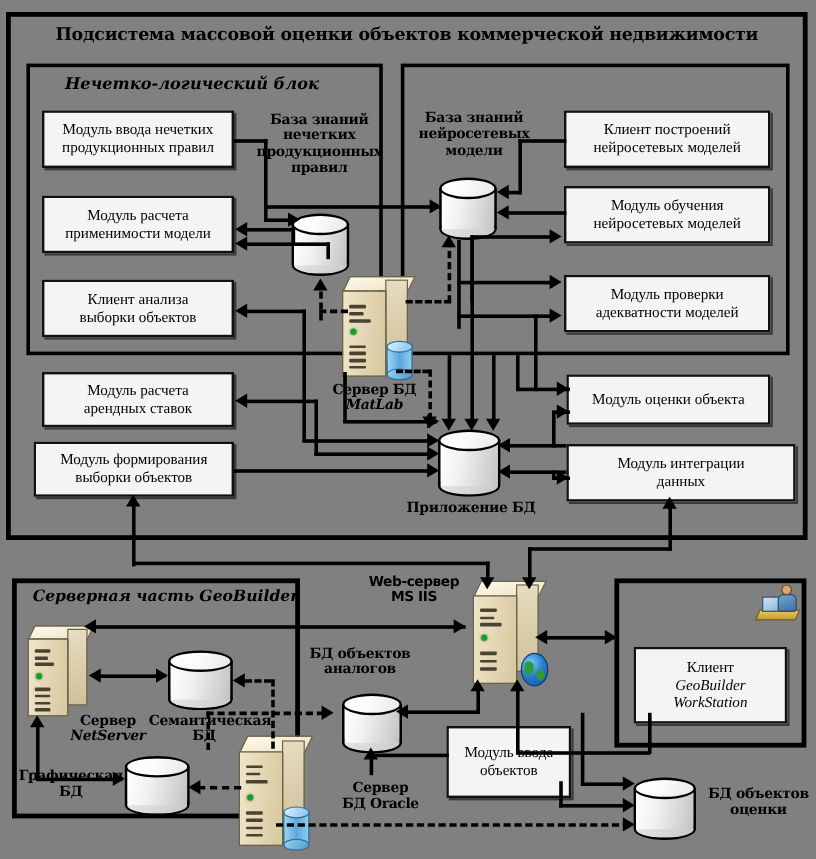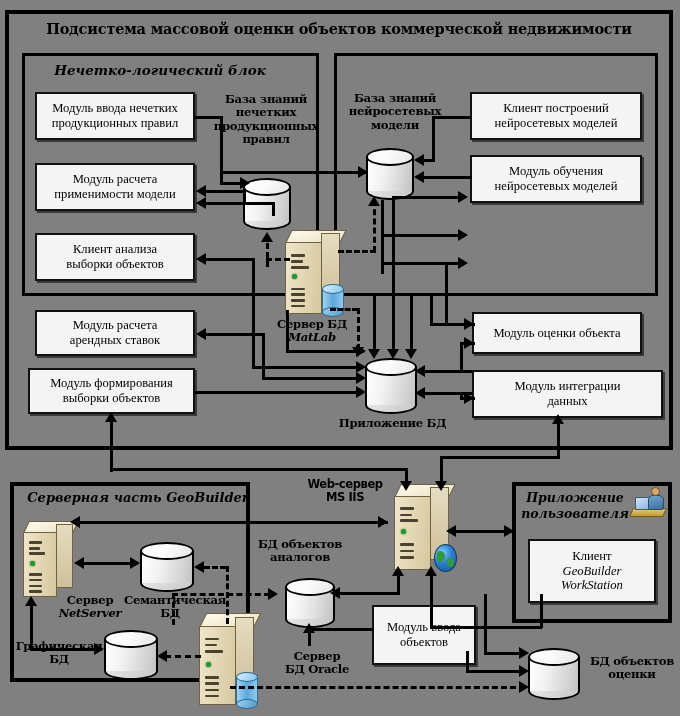--- a/index.html
+++ b/index.html
@@ -161,20 +161,26 @@
       <span>Клиент построений</span>
       <span>нейросетевых моделей</span>
     </span>
   </div>
   <div class="mod" style="left:470px;top:155px;width:172px;height:48px;">
     <span>
       <span>Модуль обучения</span>
       <span>нейросетевых моделей</span>
     </span>
   </div>
+  <div class="mod" style="left:470px;top:229px;width:172px;height:48px;">
+    <span>
+      <span>Модуль проверки</span>
+      <span>адекватности моделей</span>
+    </span>
+  </div>
 
   <div class="srv" style="left:281px;top:230px;width:62px;height:84px;">
     <div class="top"></div>
     <div class="side"></div>
     <div class="front">
       <div class="vent" style="top:16%;"></div>
       <div class="vent" style="top:25%;width:34%;"></div>
       <div class="vent" style="top:33%;width:52%;"></div>
       <div class="led"></div>
       <div class="vent" style="top:64%;"></div>
@@ -330,24 +336,20 @@
     <div class="bot"></div>
     <div class="body"></div>
     <div class="top"></div>
   </div>
   <div class="lbl b" style="left:586px;top:655px;width:92px;">
     <div>БД объектов</div>
     <div>оценки</div>
   </div>
 
   <div class="frame" style="left:512px;top:482px;width:160px;height:141px;"></div>
-  <div class="title-blk" style="left:516px;top:490px;width:118px;font-size:12.5px;line-height:1.25;">
-    <div>Приложение</div>
-    <div>пользователя</div>
-  </div>
   <div class="person" style="left:631px;top:487px;">
     <div class="desk"></div>
     <div class="mon"></div>
     <div class="body2"></div>
     <div class="head"></div>
   </div>
   <div class="mod" style="left:528px;top:539px;width:128px;height:64px;">
     <span>
       <span>Клиент</span>
       <span style="font-style:italic;">GeoBuilder</span>

